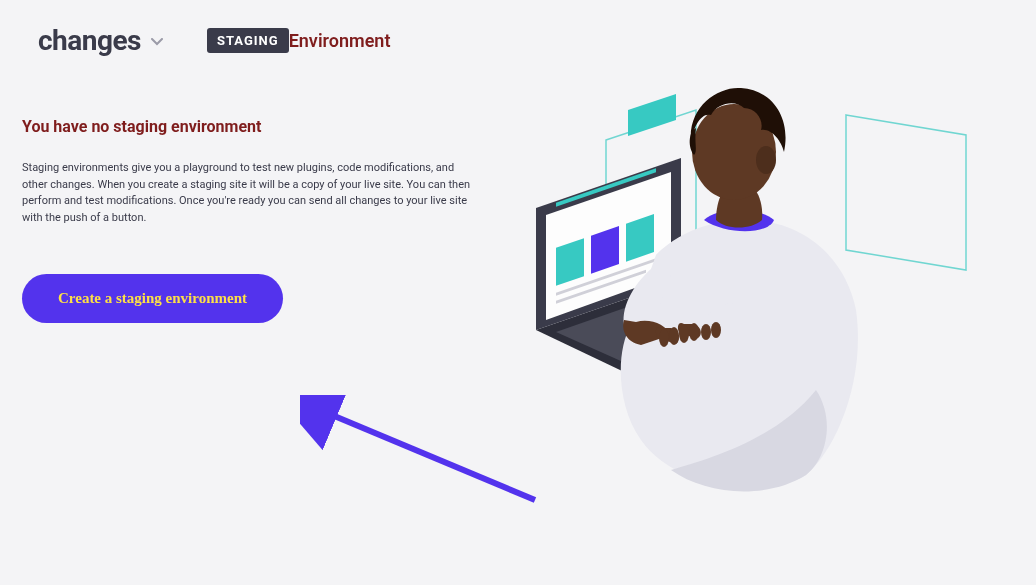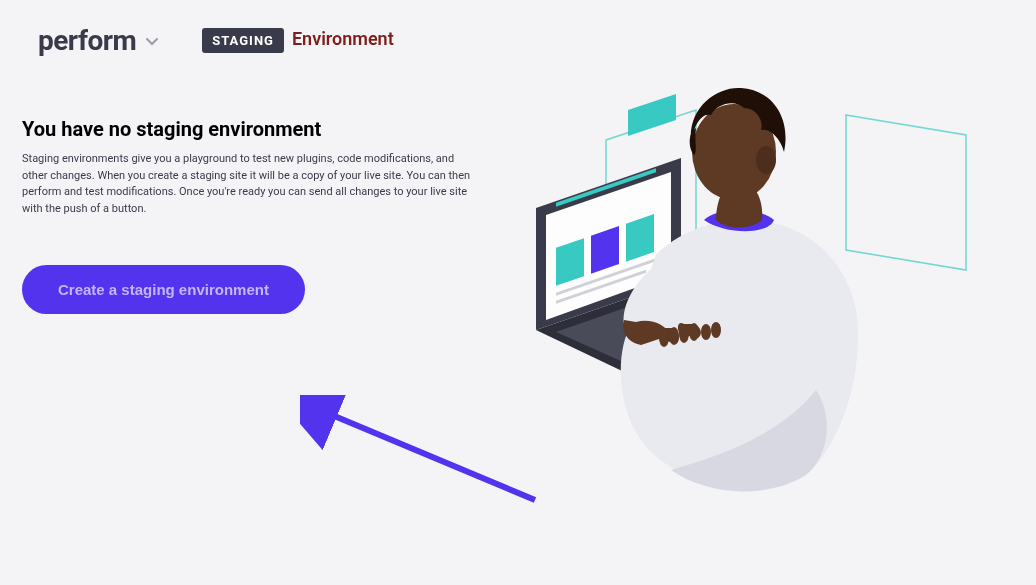--- a/index.html
+++ b/index.html
@@ -32,23 +32,23 @@
       font-weight: 700;
       color: #3a3b4a;
       letter-spacing: -0.5px;
     }
     .chevron {
       color: #9b9ba8;
       font-size: 14px;
     }
     .env-wrapper {
       display: flex;
-      align-items: flex-start;
+      align-items: center;
       margin-left: 28px;
-      gap: 8px;
+      gap: 0;
     }
     .env-badge {
       background: #3a3b4a;
       color: #fff;
       font-weight: 700;
       font-size: 13px;
       letter-spacing: 1px;
       padding: 5px 10px;
       border-radius: 3px;
     }
@@ -59,41 +59,42 @@
     }
     .content {
       display: flex;
       padding: 60px 22px 0 22px;
       gap: 40px;
     }
     .left-panel {
       flex: 0 0 470px;
     }
     .heading {
-      font-size: 20px;
+      font-size: 16px;
       font-weight: 700;
-      color: #000000;
-      margin-bottom: 10px;
+      color: #7f1d1d;
+      margin-bottom: 24px;
     }
     .description {
       font-size: 11px;
       line-height: 1.5;
       color: #3a3b4a;
       max-width: 450px;
       margin-bottom: 48px;
     }
     .cta-button {
       background: #5333ed;
-      color: #c4b5fd;
+      color: #fde047;
       border: none;
       padding: 16px 36px;
       border-radius: 999px;
       font-size: 15px;
       font-weight: 600;
       cursor: pointer;
+      font-family: Liberation Serif, serif;
     }
     .illustration {
       position: absolute;
       right: 30px;
       top: 80px;
       width: 500px;
       height: 430px;
     }
     .arrow-annotation {
       position: absolute;
@@ -102,21 +103,21 @@
       width: 260px;
       height: 120px;
       pointer-events: none;
     }
   </style>
 </head>
 <body>
 
 <div class="header">
   <div class="site-selector">
-    <span class="site-name">perform</span>
+    <span class="site-name">changes</span>
     <span class="chevron">
       <svg width="12" height="8" viewBox="0 0 12 8">
           <path d="M1 1 L6 6 L11 1" stroke="#9b9ba8" stroke-width="2" fill="none" stroke-linecap="round"></path>
         </svg>
     </span>
   </div>
   <div class="env-wrapper">
     <span class="env-badge">STAGING</span>
     <span class="env-label">Environment</span>
   </div>

